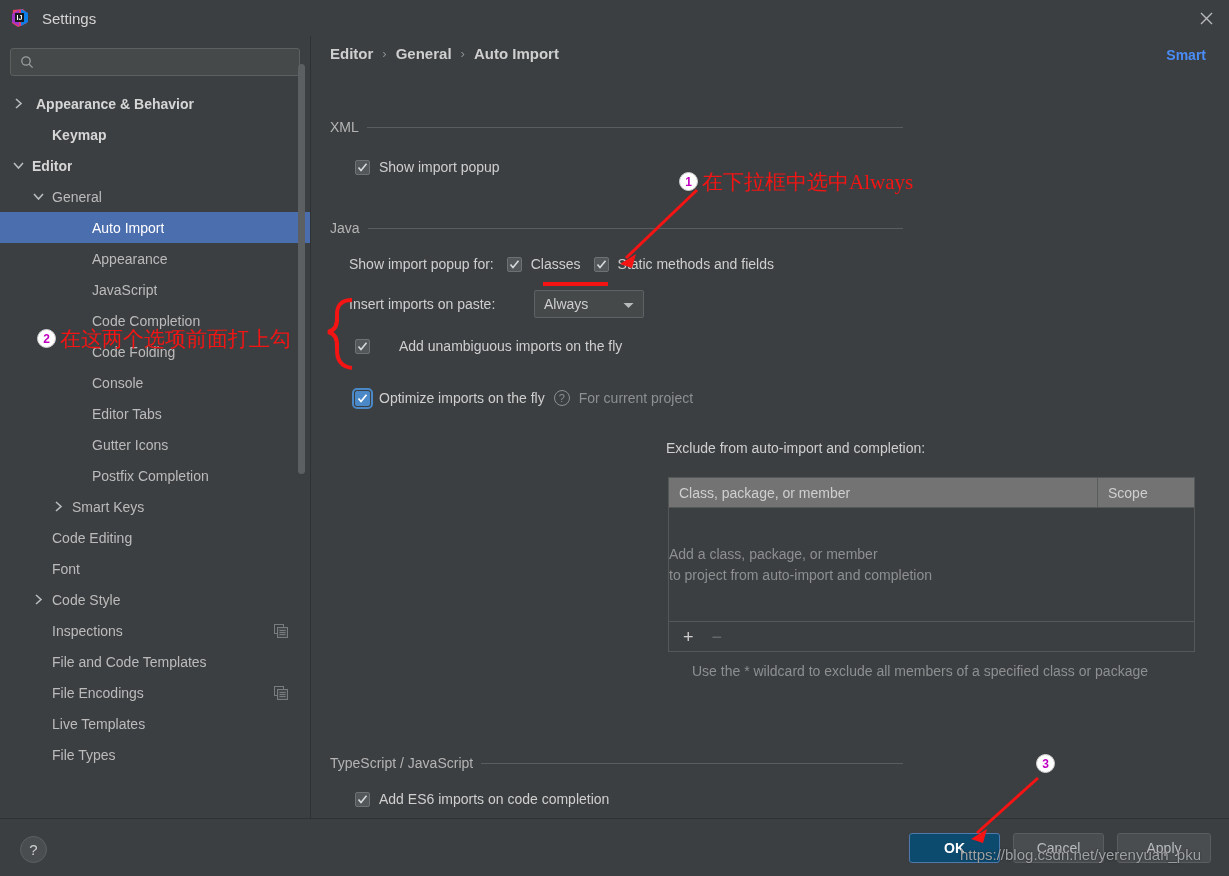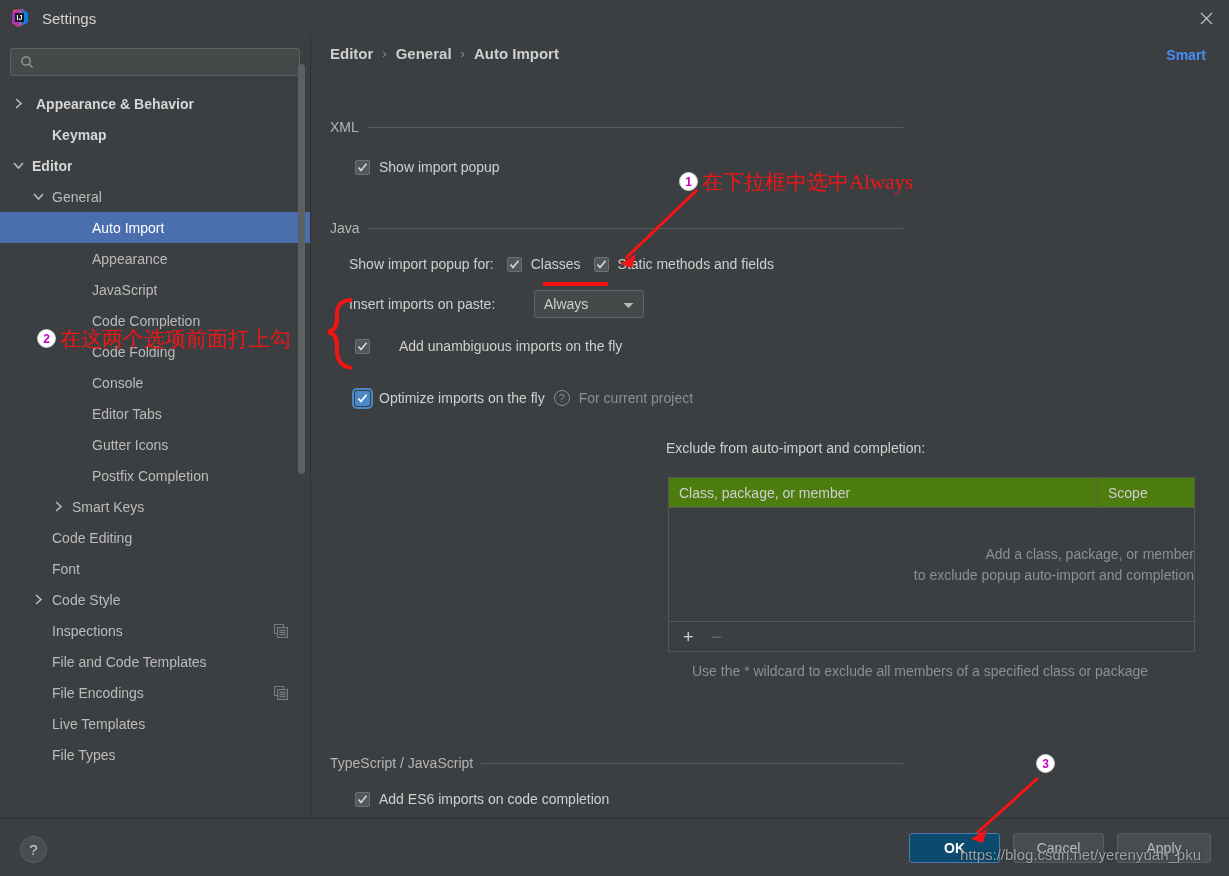--- a/index.html
+++ b/index.html
@@ -136,30 +136,30 @@
     display: inline-flex; align-items: center; justify-content: center;
     flex: none; cursor: pointer;
   }
 
   
   .excl-label { position: absolute; left: 355px; top: 404px; font-size: 14px; color: #cfcfcf; }
   .table-box {
     position: absolute; left: 357px; top: 441px; width: 527px; height: 175px;
     border: 1px solid #555859; background: #3c3f41;
   }
-  .table-head { display: flex; height: 30px; background: #4d7c0f; border-bottom: 1px solid #555859; }
+  .table-head { display: flex; height: 30px; background: #737373; border-bottom: 1px solid #555859; }
   .th {
     display: flex; align-items: center; padding-left: 10px;
     font-size: 14px; color: #cfcfcf;
   }
   .th.col1 { flex: 1; border-right: 1px solid #5a5d5e; }
   .th.col2 { width: 96px; }
   .table-body {
     height: 113px; display: flex; flex-direction: column;
-    align-items: flex-end; justify-content: center; gap: 5px;
+    align-items: flex-start; justify-content: center; gap: 5px;
   }
   .table-body div { font-size: 14px; color: #8d8f91; }
   .table-toolbar {
     height: 30px; border-top: 1px solid #555859; display: flex;
     align-items: center; gap: 18px; padding-left: 14px;
   }
   .tb-btn { font-size: 18px; line-height: 1; cursor: pointer; }
   .tb-btn.plus { color: #cfcfcf; }
   .tb-btn.minus { color: #6b6e70; cursor: default; }
   .excl-hint {
@@ -481,21 +481,21 @@
 
     <div class="excl-label">Exclude from auto-import and completion:</div>
 
     <div class="table-box">
       <div class="table-head">
         <div class="th col1">Class, package, or member</div>
         <div class="th col2">Scope</div>
       </div>
       <div class="table-body">
         <div>Add a class, package, or member</div>
-        <div>to exclude popup auto-import and completion</div>
+        <div>to project from auto-import and completion</div>
       </div>
       <div class="table-toolbar">
         <span class="tb-btn plus">+</span>
         <span class="tb-btn minus">−</span>
       </div>
     </div>
 
     <div class="excl-hint">Use the * wildcard to exclude all members of a specified class or package</div>
 
     <div class="section-head" style="left:19px; top:719px; width:573px;">

